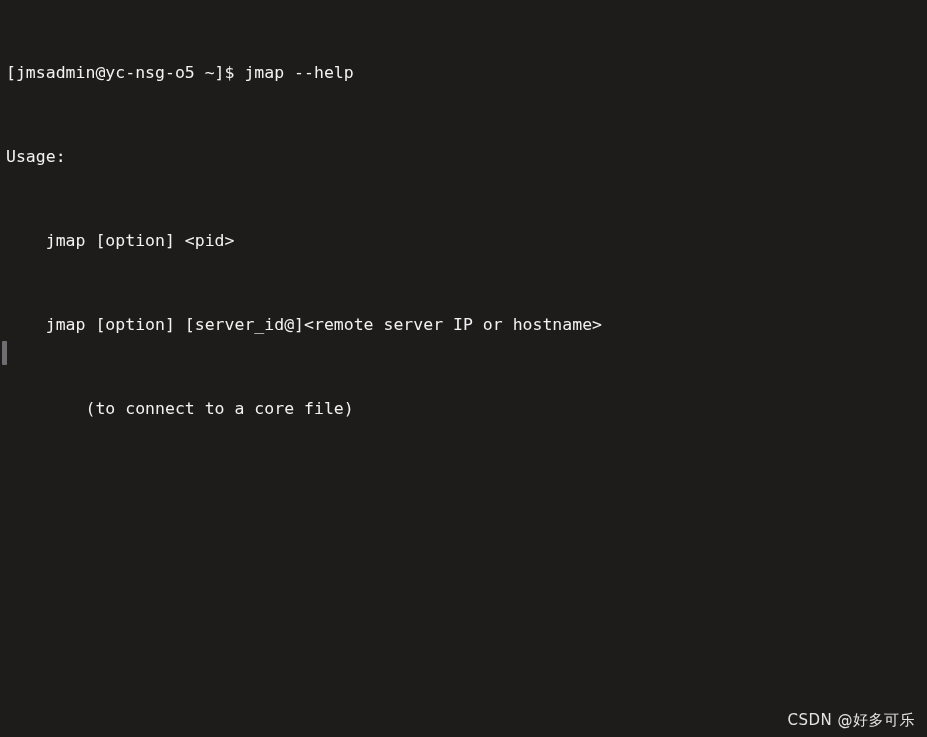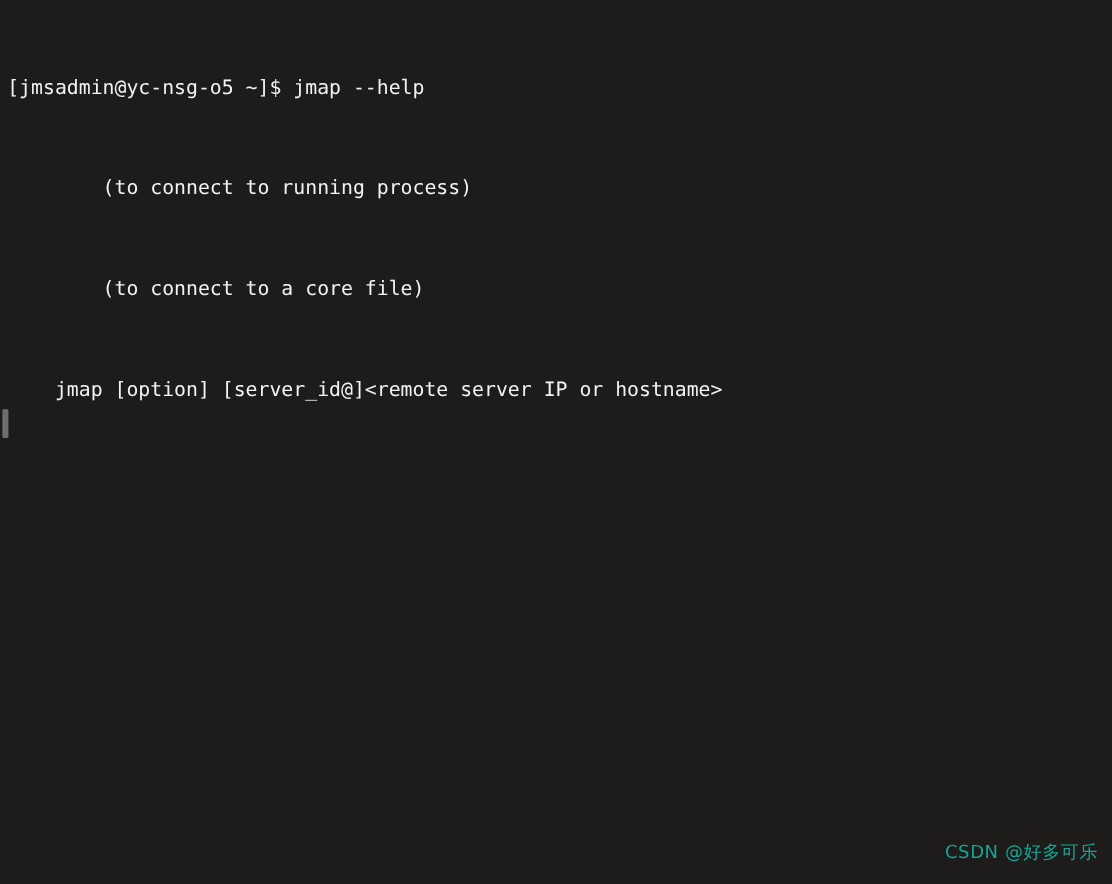--- a/index.html
+++ b/index.html
@@ -54,40 +54,41 @@
     left: 2px;
     top: 341px;
     width: 5px;
     height: 24px;
     background: #6e6e72;
     border-radius: 1px;
   }
   #watermark {
     position: absolute;
     right: 12px;
-    bottom: 17px;
-    color: #14b8a6;
+    bottom: 7px;
+    color: #ffffff;
     opacity: 0.88;
     font-family: "DejaVu Sans", "Liberation Sans", sans-serif;
     font-size: 15px;
     letter-spacing: 0.5px;
     white-space: pre;
     text-align: right;
   }
 </style>
 </head>
 <body>
 
 <div id="terminal">
 
   <div id="screen">
     <div class="line">[jmsadmin@yc-nsg-o5 ~]$ jmap --help</div>
-    <div class="line">        (to connect to running process)</div>
+    <div class="line">Usage:</div>
+    <div class="line">    jmap [option] &lt;pid&gt;</div>
+    <div class="line">    jmap [option] [server_id@]&lt;remote server IP or hostname&gt;</div>
     <div class="line">        (to connect to a core file)</div>
-    <div class="line">    jmap [option] [server_id@]&lt;remote server IP or hostname&gt;</div>
     <div class="line blank"></div>
     
     
     
     
     
     
     
     
     

